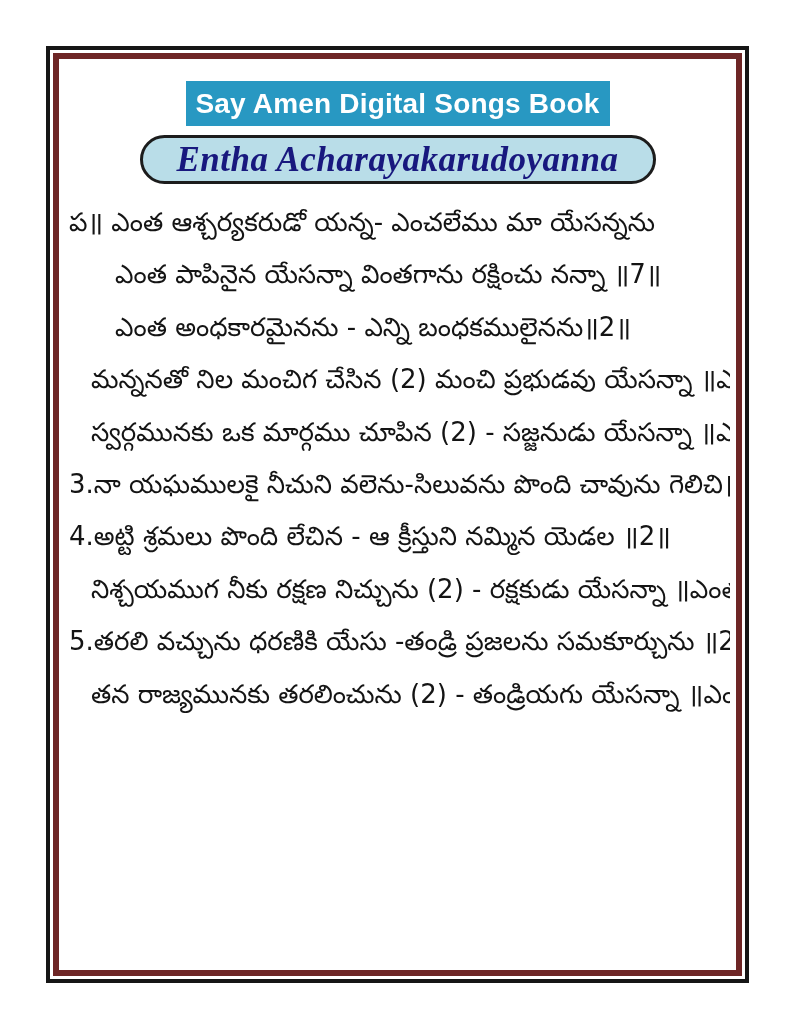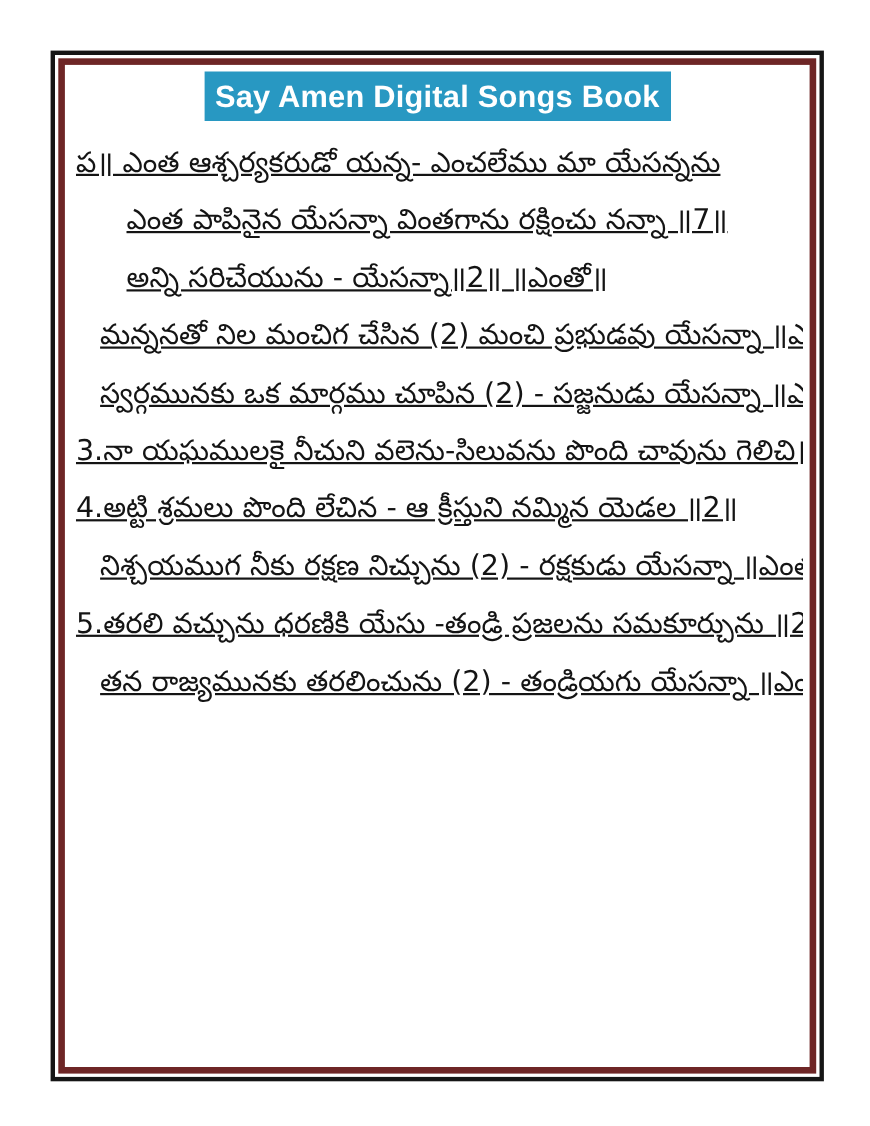--- a/index.html
+++ b/index.html
@@ -27,21 +27,21 @@
   .frame-inner {
     position: absolute;
     inset: 3px;
     box-sizing: border-box;
     border: 6px solid #6e2626;
     background: #ffffff;
   }
   .content {
     position: absolute;
     inset: 0;
-    padding: 4px 6px 0 6px;
+    padding: 20px 6px 0 6px;
     box-sizing: border-box;
   }
   .book-title {
     margin: 2px auto 0 auto;
     width: 424px;
     height: 45px;
     background: #2898c2;
     color: #ffffff;
     font-family: "Liberation Sans", sans-serif;
     font-weight: bold;
@@ -70,21 +70,20 @@
     font-size: 35px;
     color: #18187e;
     letter-spacing: 0.5px;
   }
   .lyrics {
     margin-top: 12px;
     padding-left: 4px;
     color: #141414;
     font-size: 26px;
     font-family: "DejaVu Sans", sans-serif;
-    text-decoration: underline;
   }
   .line {
     height: 52.4px;
     line-height: 52.4px;
     white-space: nowrap;
     overflow: hidden;
   }
   .ind-a { padding-left: 46px; }   
   .ind-b { padding-left: 22px; }   
 </style>
@@ -93,25 +92,28 @@
 
 <div class="page">
   <div class="frame-outer">
     <div class="frame-inner">
       <div class="content">
 
         <div class="book-title">
           <span>Say Amen Digital Songs Book</span>
         </div>
 
+        <div class="song-pill">
+          <span>Entha Acharayakarudoyanna</span>
+        </div>
 
         <div class="lyrics">
           <div class="line">ప॥ ఎంత ఆశ్చర్యకరుడో యన్న- ఎంచలేము మా యేసన్నను</div>
           <div class="line ind-a">ఎంత పాపినైన యేసన్నా వింతగాను రక్షించు నన్నా   ॥7॥</div>
-          <div class="line ind-a">అన్ని సరిచేయును - యేసన్నా॥2॥ ॥ఎంతో॥</div>
+          <div class="line ind-a">ఎంత అంధకారమైనను - ఎన్ని బంధకములైనను॥2॥</div>
           <div class="line ind-b">మన్ననతో నిల మంచిగ చేసిన (2) మంచి ప్రభుడవు యేసన్నా ॥ఎంత॥</div>
           <div class="line ind-b">స్వర్గమునకు ఒక మార్గము చూపిన (2) - సజ్జనుడు యేసన్నా ॥ఎంత॥</div>
           <div class="line">3.నా యఘములకై నీచుని వలెను-సిలువను పొంది చావును గెలిచి॥2॥</div>
           <div class="line">4.అట్టి శ్రమలు పొంది లేచిన - ఆ క్రీస్తుని నమ్మిన యెడల ॥2॥</div>
           <div class="line ind-b">నిశ్చయముగ నీకు రక్షణ నిచ్చును (2) - రక్షకుడు యేసన్నా ॥ఎంత॥</div>
           <div class="line">5.తరలి వచ్చును ధరణికి యేసు -తండ్రి ప్రజలను సమకూర్చును ॥2॥</div>
           <div class="line ind-b">తన రాజ్యమునకు తరలించును (2) - తండ్రియగు యేసన్నా ॥ఎంత॥</div>
         </div>
 
       </div>

